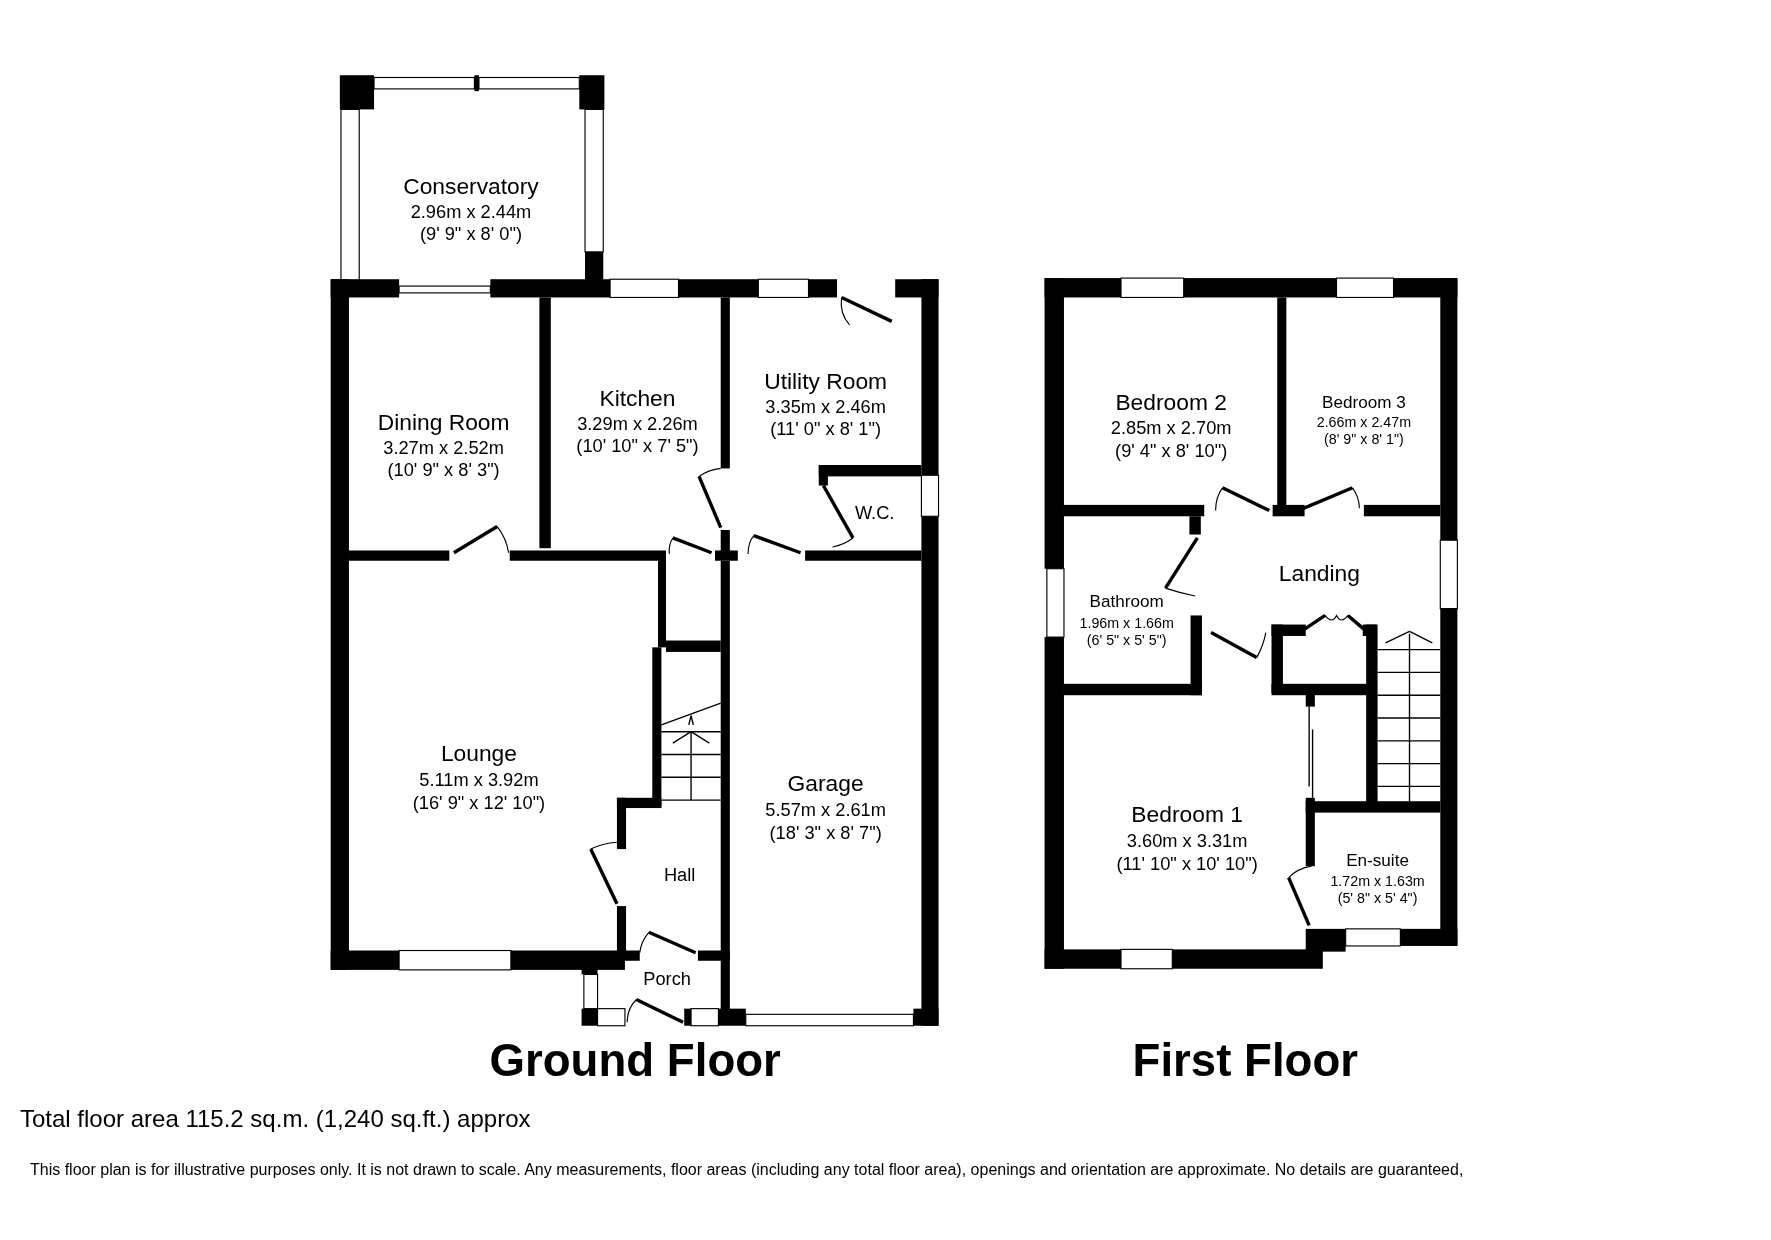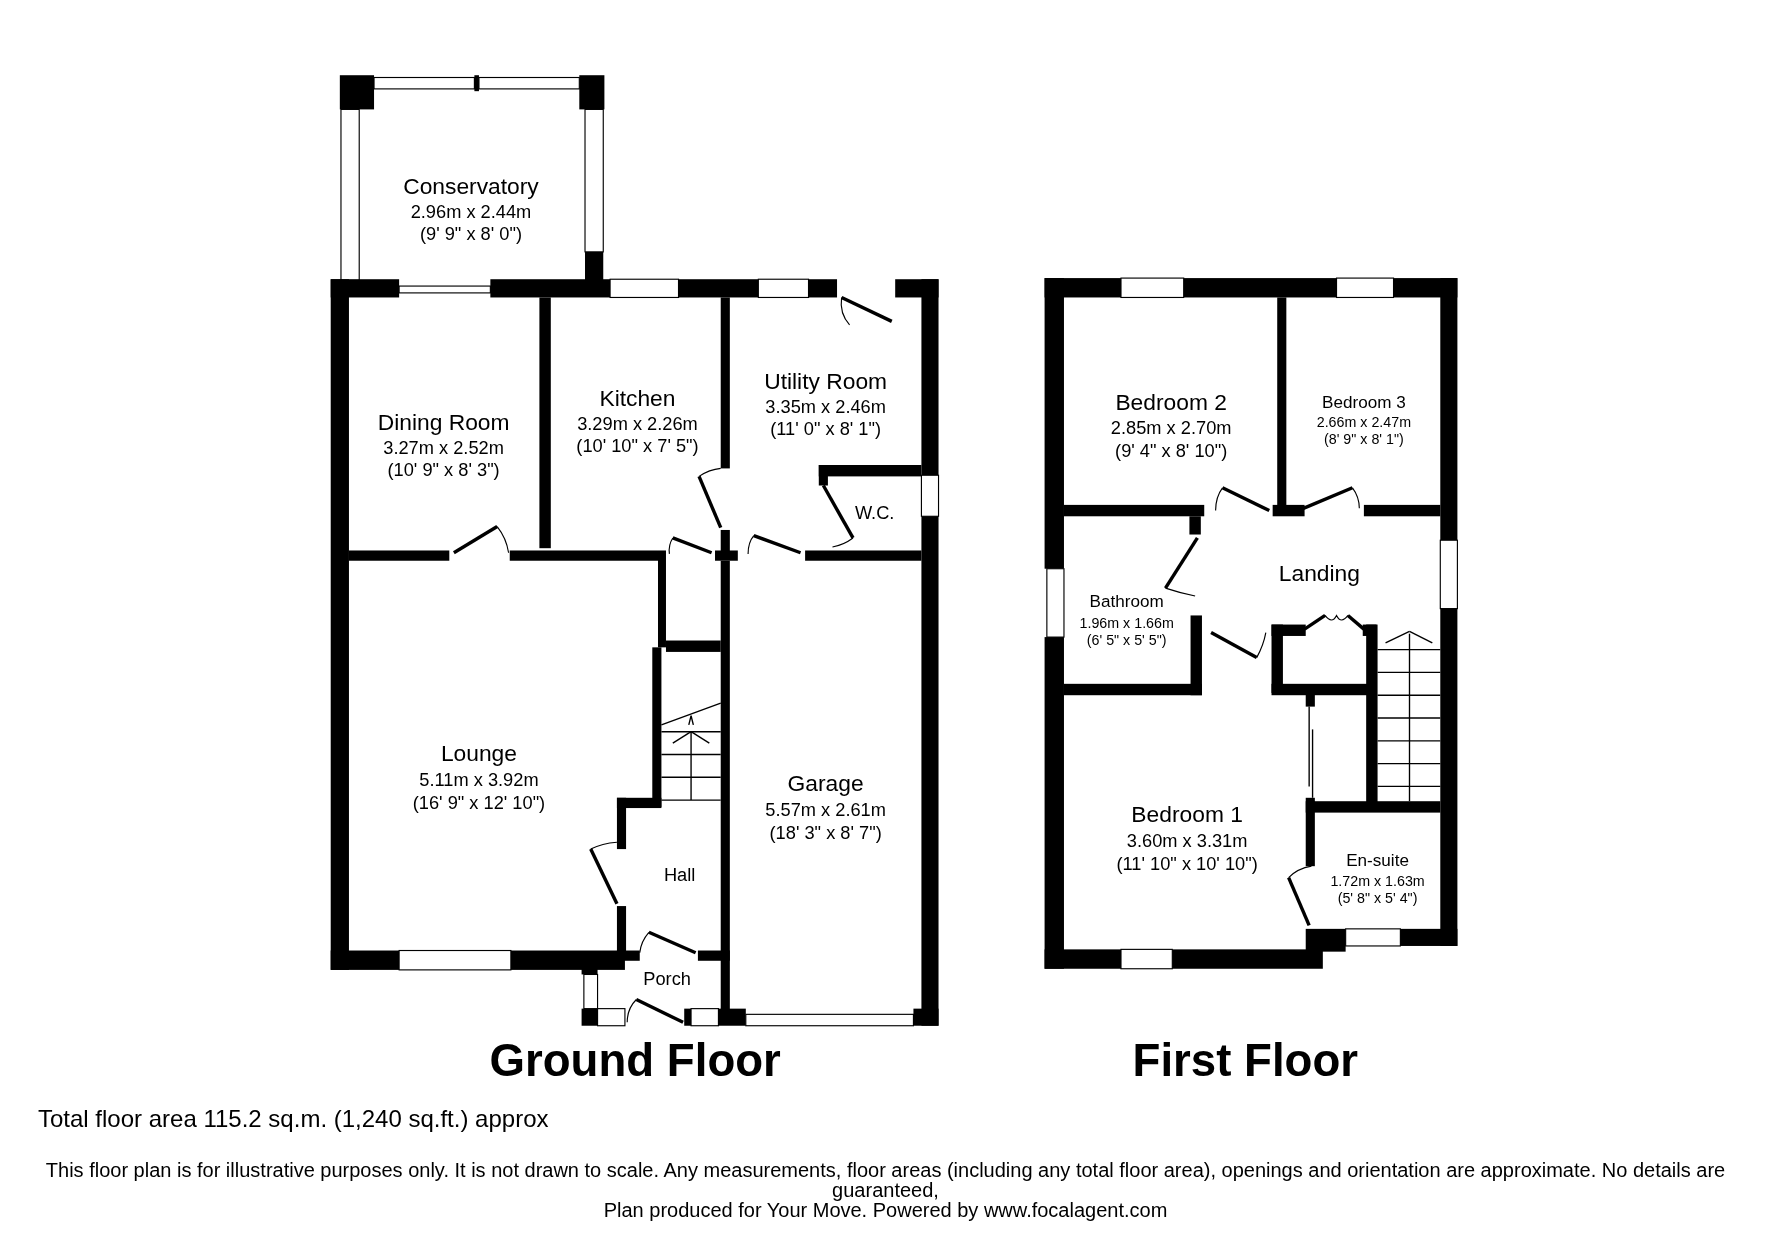--- a/index.html
+++ b/index.html
@@ -8,22 +8,22 @@
   .wall { fill: #000; }
   .win { fill: #fff; stroke: #000; stroke-width: 1; }
   .door { fill: none; stroke: #000; stroke-width: 3; }
   .arc { fill: none; stroke: #000; stroke-width: 1; }
   .stair { fill: none; stroke: #000; stroke-width: 1.2; }
   .rn { font-family: "Liberation Sans", sans-serif; font-size: 20px; text-anchor: middle; fill: #000; }
   .rn-s { font-family: "Liberation Sans", sans-serif; font-size: 15px; text-anchor: middle; fill: #000; }
   .rd { font-family: "Liberation Sans", sans-serif; font-size: 16px; text-anchor: middle; fill: #000; }
   .rd-s { font-family: "Liberation Sans", sans-serif; font-size: 12.5px; text-anchor: middle; fill: #000; }
   .floor-title { font-family: "Liberation Sans", sans-serif; font-size: 40px; font-weight: bold; text-anchor: middle; fill: #000; }
-  .total { position: absolute; left: 38px; top: 1105px; font-size: 24px; }
-  .disclaimer { position: absolute; left: 30px; width: 1711px; top: 1160px; font-size: 20px; text-align: center; line-height: 20px; }
+  .total { position: absolute; left: 20px; top: 1105px; font-size: 24px; }
+  .disclaimer { position: absolute; left: 30px; width: 1711px; top: 1160px; font-size: 16px; line-height: 20px; }
 </style>
 </head>
 <body>
 
 <svg class="plan" viewBox="0 0 1553 1088" preserveAspectRatio="none">
 
   <g>
 
     <rect class="wall" x="298" y="66" width="30" height="30"></rect>
     <rect class="wall" x="508" y="66" width="22" height="30"></rect>
@@ -242,14 +242,13 @@
     <text class="rd-s" x="1208" y="777">1.72m x 1.63m</text>
     <text class="rd-s" x="1208" y="792">(5' 8" x 5' 4")</text>
 
     <text class="floor-title" x="1092" y="944">First Floor</text>
   </g>
 </svg>
 
 <div class="total">Total floor area 115.2 sq.m. (1,240 sq.ft.) approx</div>
 <div class="disclaimer">
   <div>This floor plan is for illustrative purposes only. It is not drawn to scale. Any measurements, floor areas (including any total floor area), openings and orientation are approximate. No details are guaranteed,</div>
-  <div>Plan produced for Your Move. Powered by www.focalagent.com</div>
 </div>
 
 </body></html>

